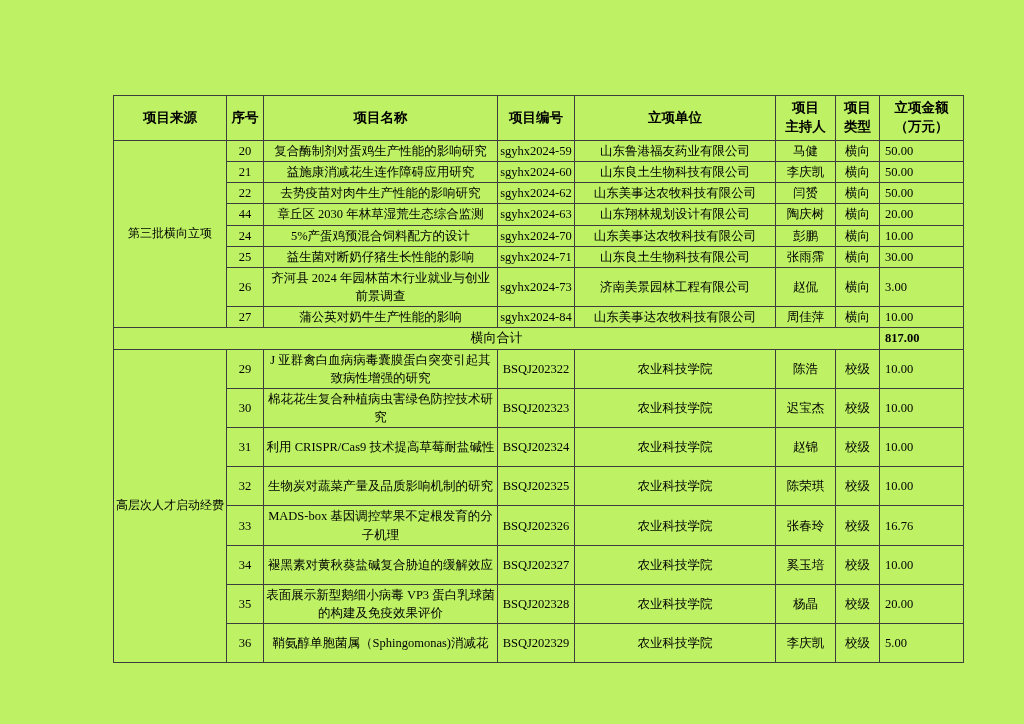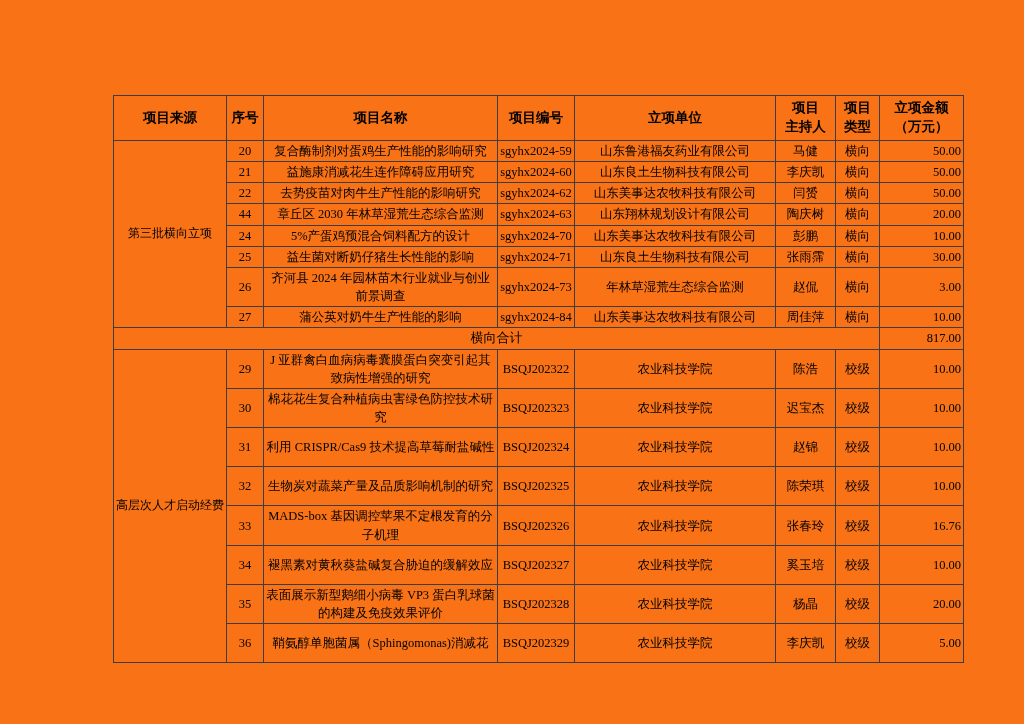--- a/index.html
+++ b/index.html
@@ -4,21 +4,21 @@
 <style>
   html, body {
     margin: 0;
     padding: 0;
     background: #ffffff;
   }
   .page {
     position: relative;
     width: 1024px;
     height: 724px;
-    background: #f97316;
+    background: #bef264;
     font-family: "Liberation Serif", "DejaVu Serif", serif;
     color: #000000;
     overflow: hidden;
   }
   table.projects-table {
     position: absolute;
     left: 113px;
     top: 95px;
     width: 850px;
     border-collapse: collapse;
@@ -42,32 +42,32 @@
     height: 42px;
     padding: 1px 1px;
   }
   .projects-table td {
     height: 16px;
   }
   .projects-table tr.tall td {
     height: 36px;
   }
   .projects-table td.amount {
-    text-align: right;
+    text-align: left;
     padding-left: 5px;
   }
   .projects-table td.source-cell {
     font-size: 12px;
   }
   .projects-table td.summary-label {
     font-weight: normal;
     font-size: 13px;
   }
   .projects-table td.summary-amount {
-    font-weight: normal;
+    font-weight: bold;
   }
 </style>
 </head>
 <body>
 
 <div class="page">
   <table class="projects-table">
     <colgroup>
       <col style="width:113px">
       <col style="width:37px">
@@ -146,21 +146,21 @@
           <td>sgyhx2024-71</td>
           <td>山东良土生物科技有限公司</td>
           <td>张雨霈</td>
           <td>横向</td>
           <td class="amount">30.00</td>
         </tr>
         <tr>
           <td>26</td>
           <td>齐河县 2024 年园林苗木行业就业与创业前景调查</td>
           <td>sgyhx2024-73</td>
-          <td>年林草湿荒生态综合监测</td>
+          <td>济南美景园林工程有限公司</td>
           <td>赵侃</td>
           <td>横向</td>
           <td class="amount">3.00</td>
         </tr>
         <tr>
           <td>27</td>
           <td>蒲公英对奶牛生产性能的影响</td>
           <td>sgyhx2024-84</td>
           <td>山东美事达农牧科技有限公司</td>
           <td>周佳萍</td>

